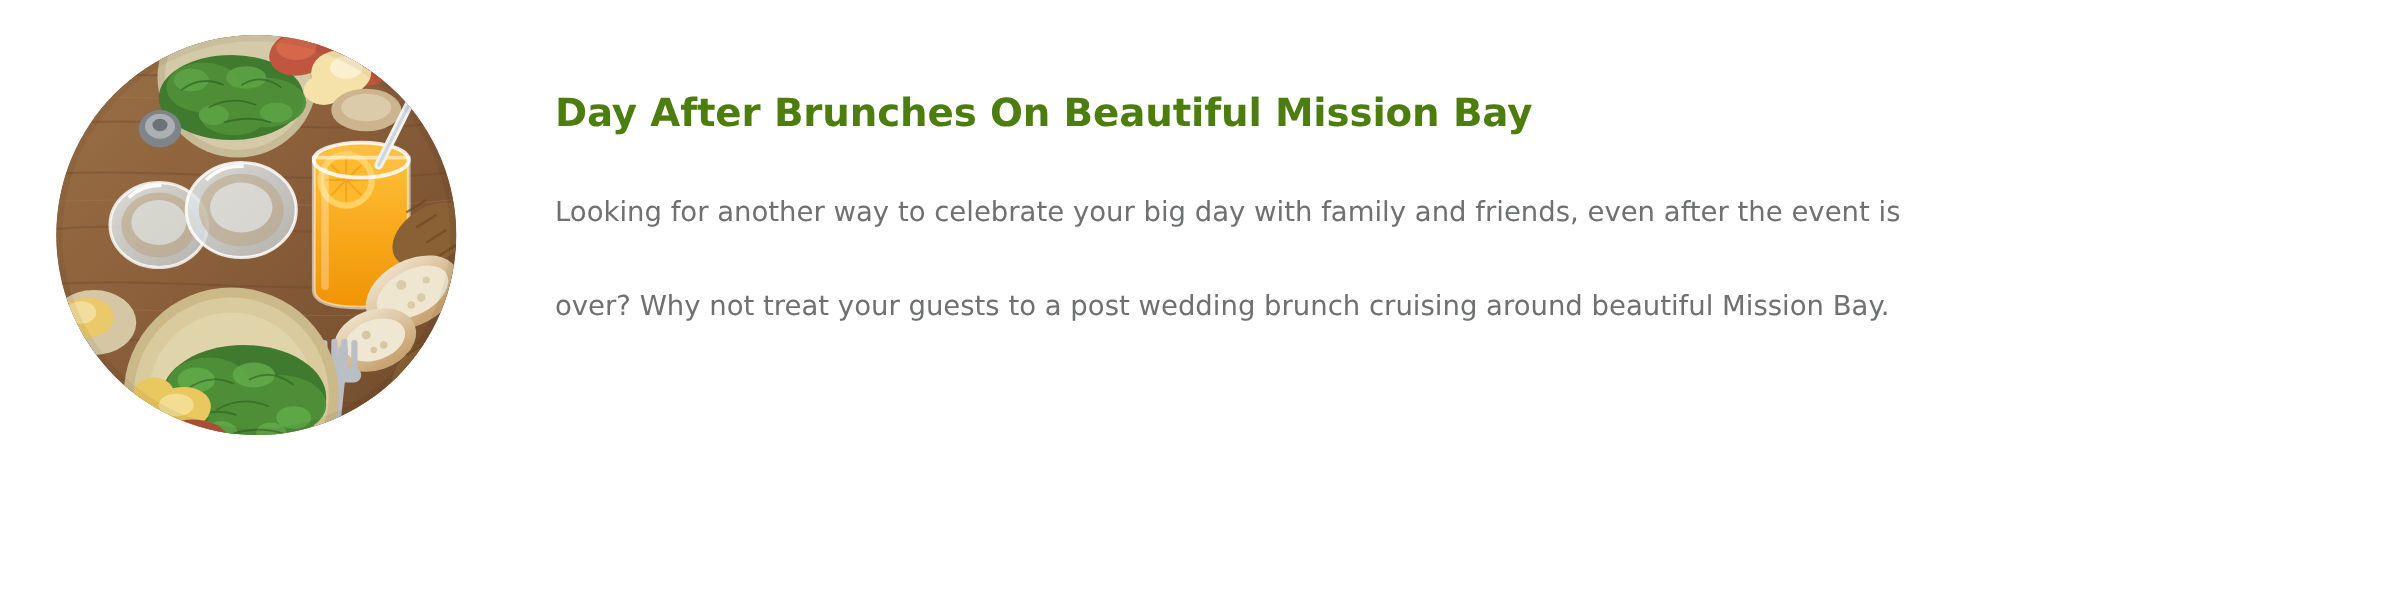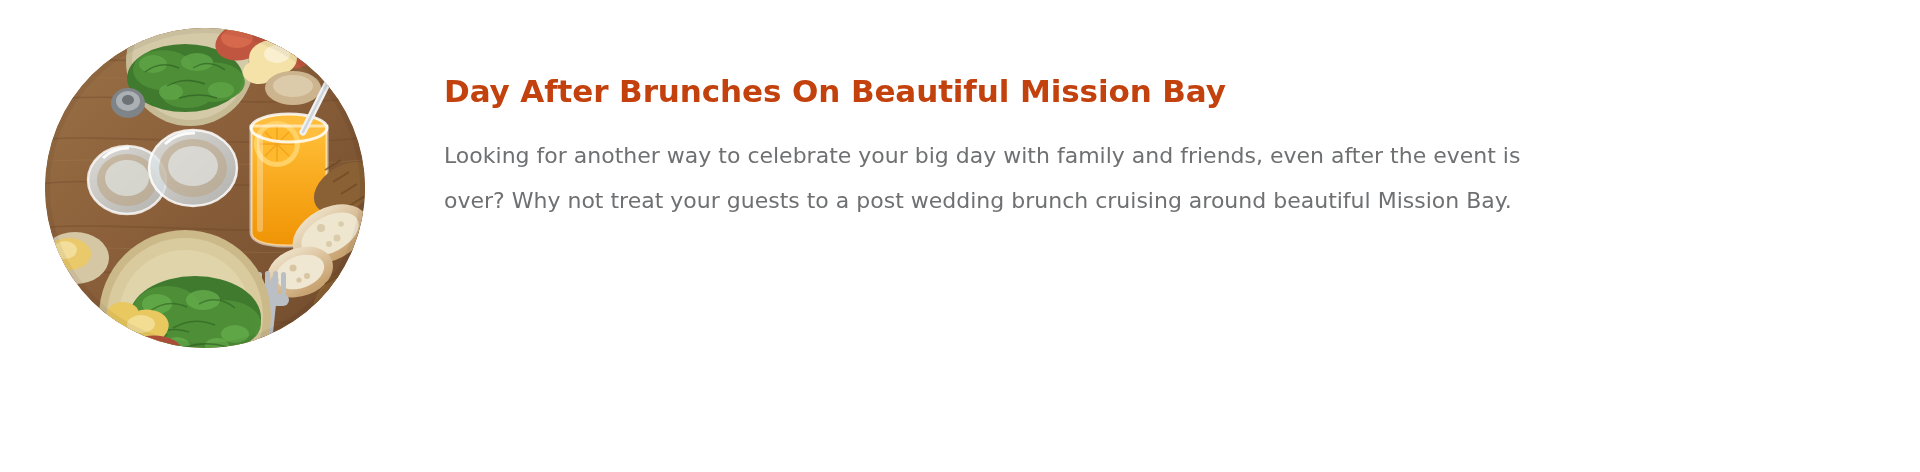--- a/index.html
+++ b/index.html
@@ -50,30 +50,30 @@
     width: 1420px;
     padding-top: 72px;
   }
 
   .entry-title {
     font-family: "DejaVu Sans", sans-serif;
     font-size: 31px;
     font-weight: 700;
     line-height: 1.25;
     letter-spacing: -0.1px;
-    color: #c2410c;
+    color: #4d7c0f;
     margin: 0 0 22px 0;
     white-space: nowrap;
   }
 
   .entry-excerpt {
     font-family: "DejaVu Sans", sans-serif;
     font-size: 22px;
     font-weight: 400;
-    line-height: 45px;
+    line-height: 75px;
     color: #6f7072;
     max-width: 1110px;
   }
 </style>
 </head>
 <body>
 
 <div class="card">
 
   <div class="media">

